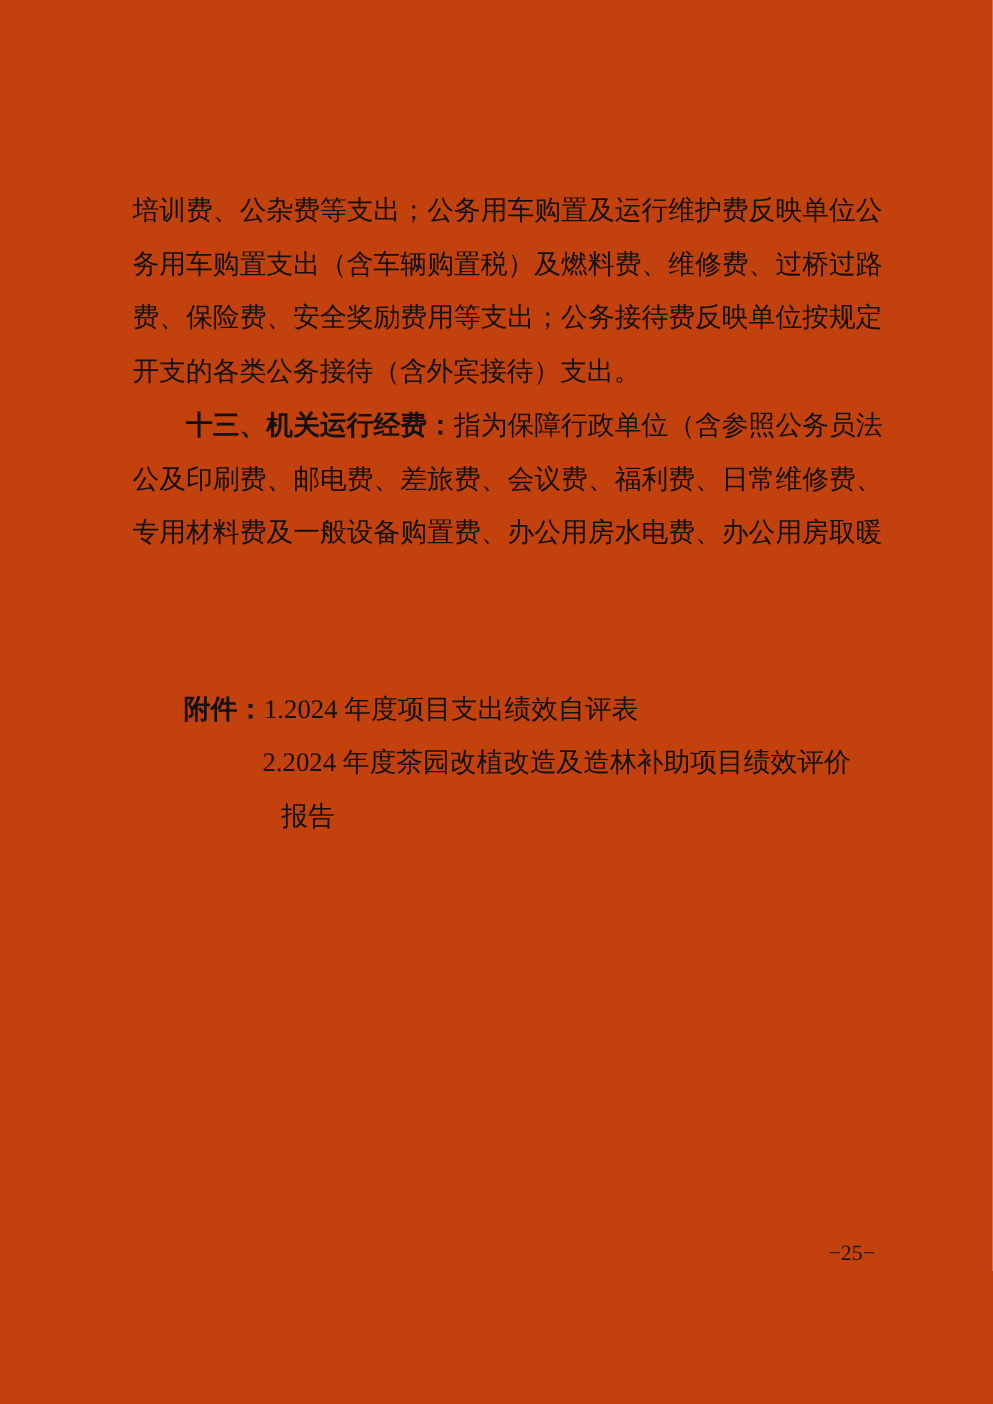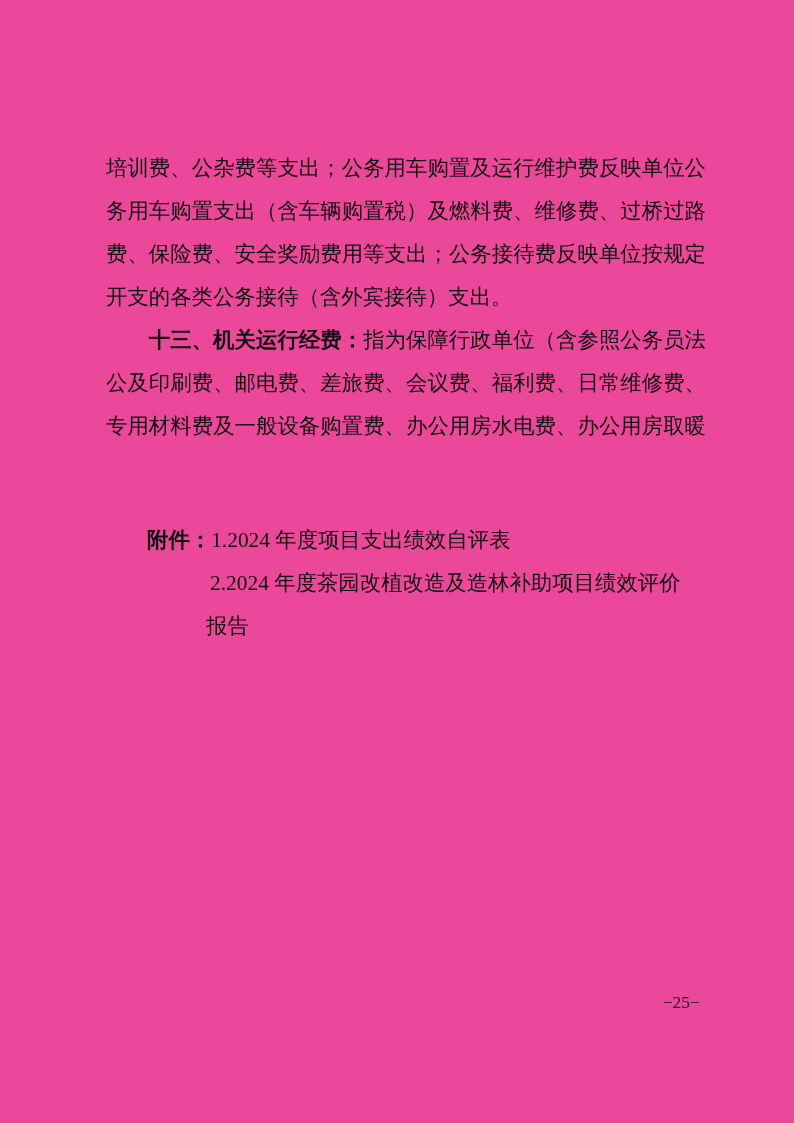--- a/index.html
+++ b/index.html
@@ -11,21 +11,21 @@
     height: 1123px;
     background: #ffffff;
     position: relative;
     overflow: hidden;
     font-family: "Liberation Serif", "DejaVu Serif", serif;
     color: #111111;
   }
   .page {
     position: absolute;
     inset: 0;
-    background: #ec4899;
+    background: #c2410c;
   }
   .body-text {
     position: absolute;
     left: 106px;
     top: 147px;
     width: 600px;
   }
   .line {
     height: 43px;
     line-height: 43px;
@@ -39,33 +39,33 @@
   }
   .line.indent {
     text-indent: 42.8px;
   }
   .bold {
     font-weight: bold;
   }
   .attachments {
     position: absolute;
     left: 147px;
-    top: 519px;
+    top: 546px;
     font-size: 21.4px;
   }
   .att-line {
     height: 43px;
     line-height: 43px;
     white-space: nowrap;
   }
   .att-line.second {
     margin-left: 63px;
   }
   .att-line.third {
-    margin-left: 59px;
+    margin-left: 78px;
   }
   .page-number {
     position: absolute;
     top: 991px;
     right: 94px;
     height: 22px;
     line-height: 22px;
     font-size: 17.5px;
     color: #1a1a1a;
   }

